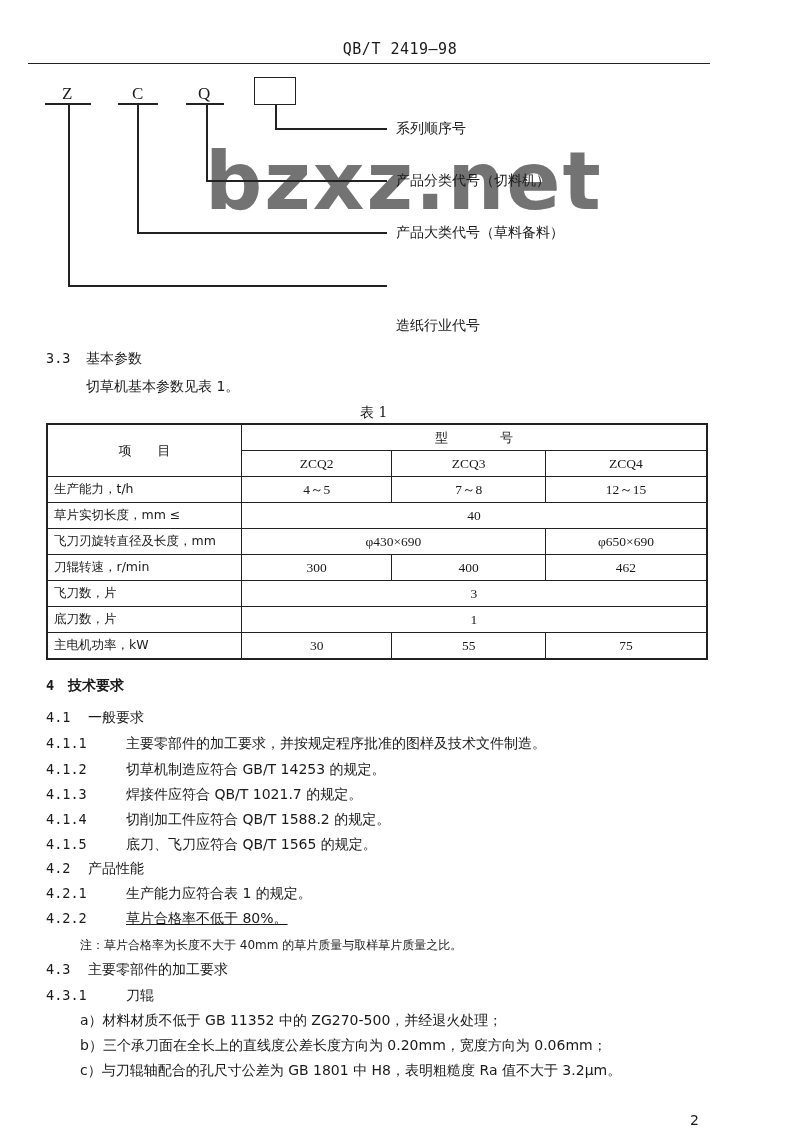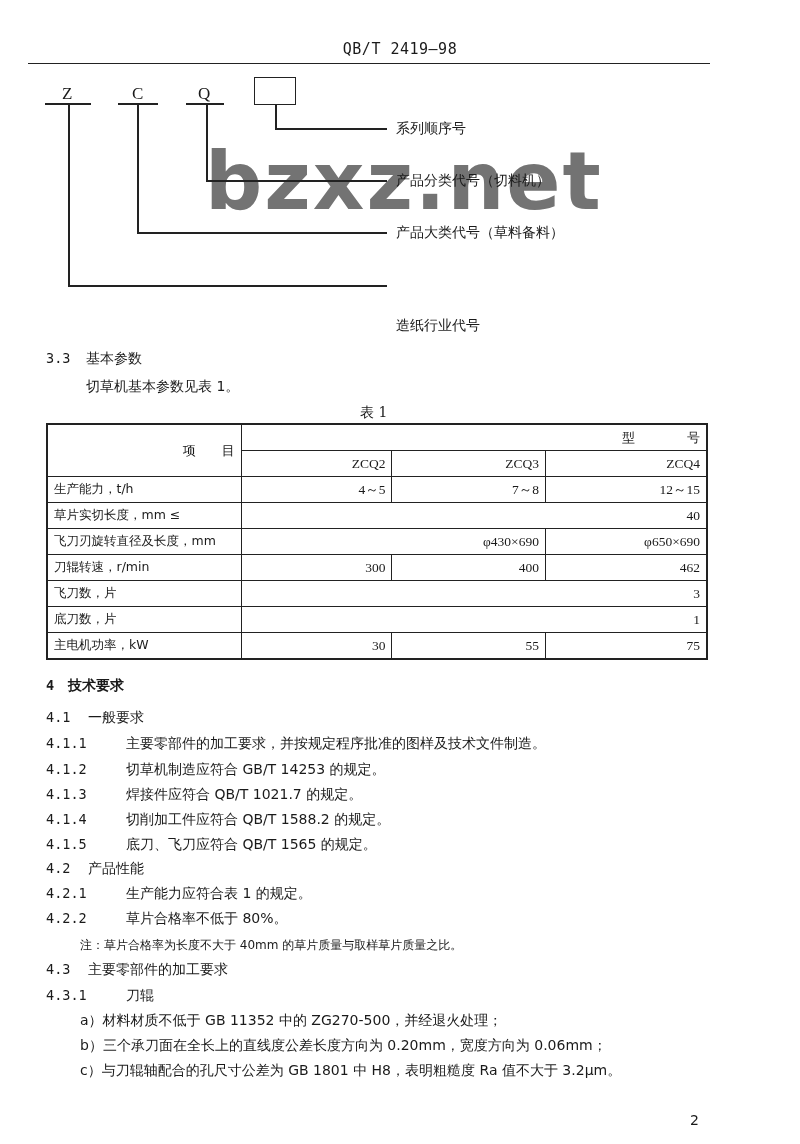--- a/index.html
+++ b/index.html
@@ -11,21 +11,21 @@
   .ln { background:#222; position:absolute; }
   .code-letter { font-family:"Liberation Serif", serif; font-size:17px; }
   .lbl { font-size:14px; font-family:"DejaVu Sans", sans-serif; }
   .watermark { left:205px; top:135px; font-family:"DejaVu Sans", sans-serif; font-weight:bold; font-size:80px; color:#737373; letter-spacing:2px; }
   .txt { font-size:14px; font-family:"DejaVu Sans", sans-serif; white-space:nowrap; }
   .num { font-family:"DejaVu Sans Mono", monospace; font-size:13.5px; display:inline-block; width:72px; }
   .num2 { font-family:"DejaVu Sans Mono", monospace; font-size:13.5px; display:inline-block; width:80px; }
   .note { font-size:12px; font-family:"DejaVu Sans", sans-serif; white-space:nowrap; }
   table.t1 { position:absolute; left:46px; top:423px; width:662px; border-collapse:collapse;
              font-family:"Liberation Serif", serif; font-size:13.5px; }
-  table.t1 td { border:1px solid #222; height:25px; padding:0 6px; text-align:right; }
+  table.t1 td { border:1px solid #222; height:25px; padding:0 6px; text-align:center; }
   table.t1 td.item { text-align:left; font-family:"DejaVu Sans", sans-serif; font-size:12.5px; }
   table.t1 tr.first td { border-top:2px solid #222; }
   table.t1 tr.last td { border-bottom:2px solid #222; }
   table.t1 td.lft { border-left:2px solid #222; }
   table.t1 td.rgt { border-right:2px solid #222; }
   .cjkhead { font-family:"DejaVu Sans", sans-serif; font-size:13px; }
   .pg { left:690px; top:1112px; font-family:"DejaVu Sans", sans-serif; font-size:14px; }
 </style>
 </head>
 <body>
@@ -146,21 +146,21 @@
 <div class="abs txt" style="left:46px;top:836px;">
   <span class="num2">4.1.5</span><span>底刀、飞刀应符合 QB/T 1565 的规定。</span>
 </div>
 
 <div class="abs txt" style="left:46px;top:860px;">
   <span class="num" style="width:42px;">4.2</span><span>产品性能</span>
 </div>
 <div class="abs txt" style="left:46px;top:885px;">
   <span class="num2">4.2.1</span><span>生产能力应符合表 1 的规定。</span>
 </div>
-<div class="abs txt" style="left:46px;top:910px;">
+<div class="abs txt" style="left:46px;top:910px;text-decoration:underline;">
   <span class="num2">4.2.2</span><span>草片合格率不低于 80%。</span>
 </div>
 <div class="abs note" style="left:80px;top:937px;">注：草片合格率为长度不大于 40mm 的草片质量与取样草片质量之比。</div>
 
 <div class="abs txt" style="left:46px;top:961px;">
   <span class="num" style="width:42px;">4.3</span><span>主要零部件的加工要求</span>
 </div>
 <div class="abs txt" style="left:46px;top:987px;">
   <span class="num2">4.3.1</span><span>刀辊</span>
 </div>

